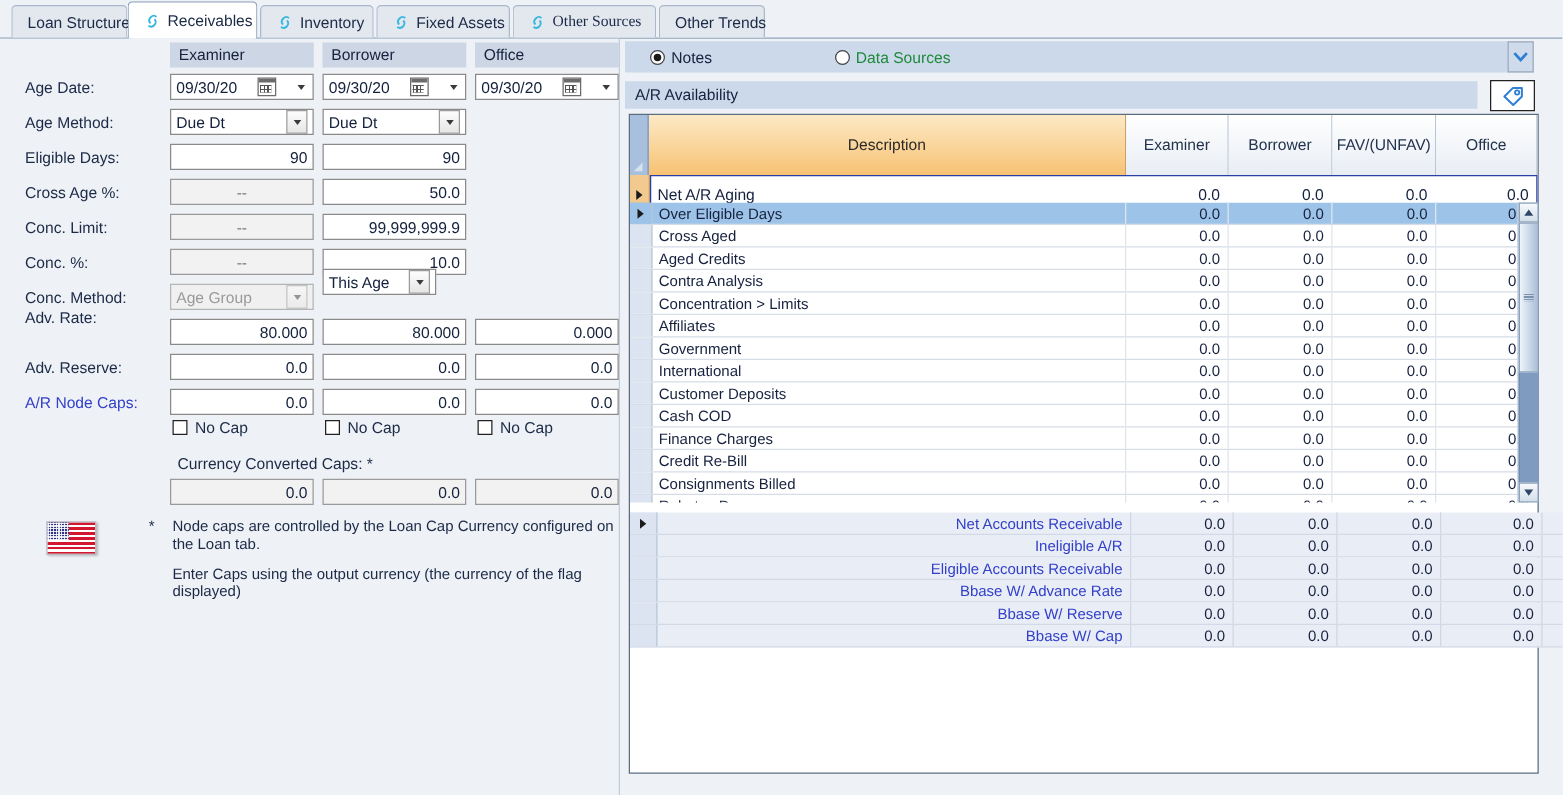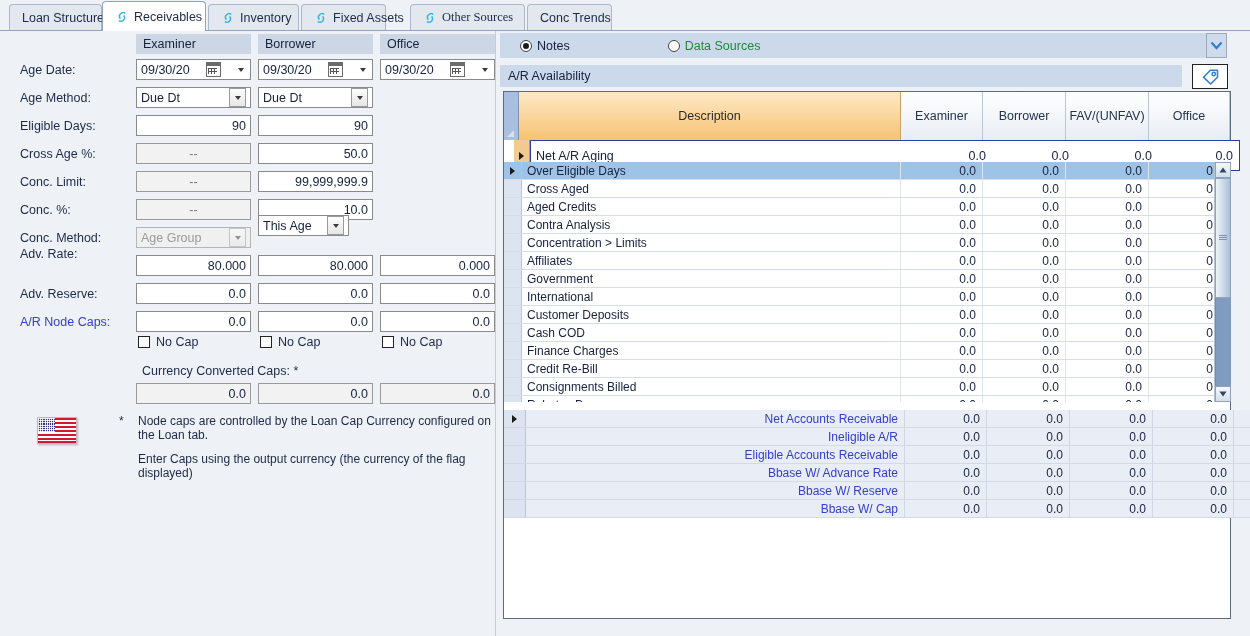--- a/index.html
+++ b/index.html
@@ -169,21 +169,21 @@
   }
   .gh-col{
     height:48px;background:linear-gradient(to bottom,#ffffff,#e8edf4);
     border-right:1px solid #b9c6d6;box-sizing:border-box;
     display:flex;align-items:center;justify-content:center;
     font-size:12.5px;color:#23334d;
   }
   .gh-pad{flex:1;height:48px;background:linear-gradient(to bottom,#ffffff,#e8edf4);box-sizing:border-box;}
 
   .toprow{
-    position:absolute;left:10px;top:48px;width:726px;height:31px;
+    position:absolute;left:0;top:48px;width:726px;height:31px;
     display:flex;box-sizing:border-box;
   }
   .toprow .ri{width:22px;background:#f2c98e;border-right:1px solid #b99a6c;box-sizing:border-box;
     display:flex;align-items:center;justify-content:center;}
   .toprow .cellwrap{flex:1;display:flex;border:1.6px solid #2b3ea8;box-sizing:border-box;background:#fff;}
 
   .rowcell-desc{flex:0 0 379px;display:flex;align-items:center;padding-left:5px;font-size:12.5px;box-sizing:border-box;}
   .rowcell-num{display:flex;align-items:center;justify-content:flex-end;padding-right:6px;font-size:12.5px;box-sizing:border-box;}
 
   .scrollarea{
@@ -274,21 +274,21 @@
         <svg width="14" height="12" viewBox="0 0 14 12">
           <g fill="none" stroke="#35b7e0" stroke-width="1.5">
             <path d="M5.4 7.6 C3.9 6.1 4.2 4.2 5.6 2.8 C7 1.4 8.9 1.2 10.2 2.5"></path>
             <path d="M8.6 4.4 C10.1 5.9 9.8 7.8 8.4 9.2 C7 10.6 5.1 10.8 3.8 9.5"></path>
           </g>
         </svg>
       </span>
       <span>Inventory</span>
     </div>
 
-    <div class="tab" style="left:301px;width:85px;">
+    <div class="tab" style="left:301px;width:107px;">
       <span class="linkicon">
         <svg width="14" height="12" viewBox="0 0 14 12">
           <g fill="none" stroke="#35b7e0" stroke-width="1.5">
             <path d="M5.4 7.6 C3.9 6.1 4.2 4.2 5.6 2.8 C7 1.4 8.9 1.2 10.2 2.5"></path>
             <path d="M8.6 4.4 C10.1 5.9 9.8 7.8 8.4 9.2 C7 10.6 5.1 10.8 3.8 9.5"></path>
           </g>
         </svg>
       </span>
       <span>Fixed Assets</span>
     </div>
@@ -299,21 +299,21 @@
           <g fill="none" stroke="#35b7e0" stroke-width="1.5">
             <path d="M5.4 7.6 C3.9 6.1 4.2 4.2 5.6 2.8 C7 1.4 8.9 1.2 10.2 2.5"></path>
             <path d="M8.6 4.4 C10.1 5.9 9.8 7.8 8.4 9.2 C7 10.6 5.1 10.8 3.8 9.5"></path>
           </g>
         </svg>
       </span>
       <span>Other Sources</span>
     </div>
 
     <div class="tab" style="left:527px;width:85px;">
-      <span>Conc Trends</span>
+      <span>Other Trends</span>
     </div>
   </div>
 
   <div class="leftpanel">
     <div class="lp-inner">
 
       <div class="colhead" style="left:122px;top:3px;width:115px;">
         <span>Examiner</span>
       </div>
       <div class="colhead" style="left:244px;top:3px;width:115px;">

